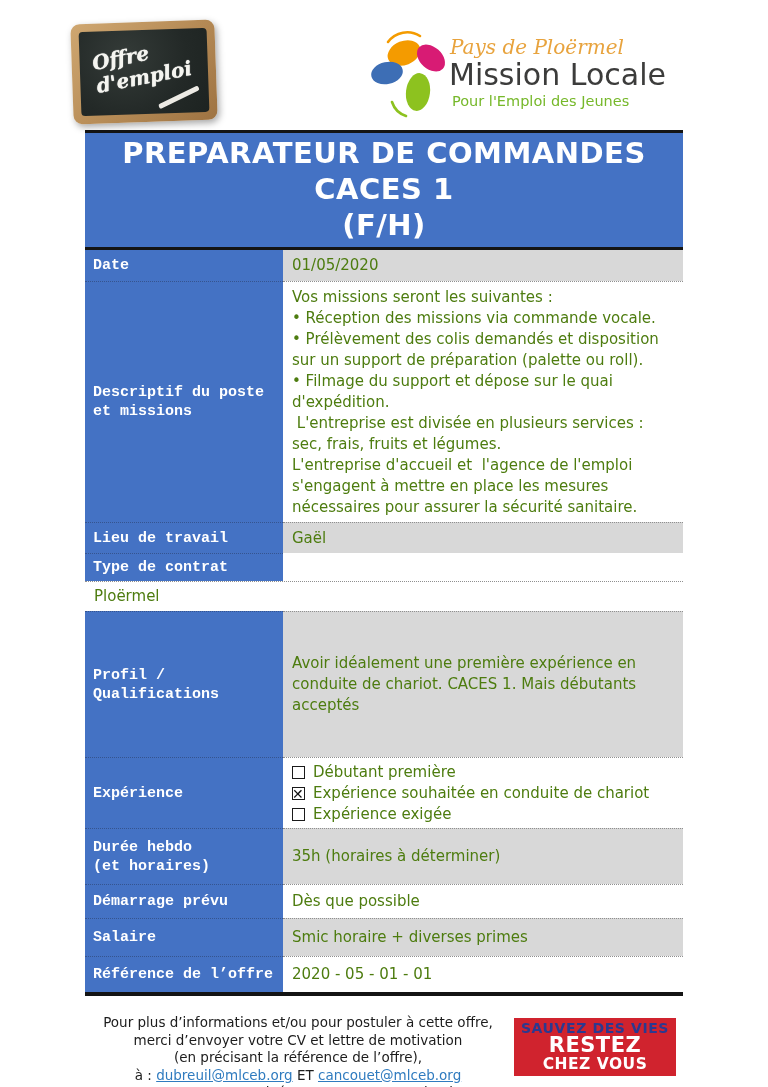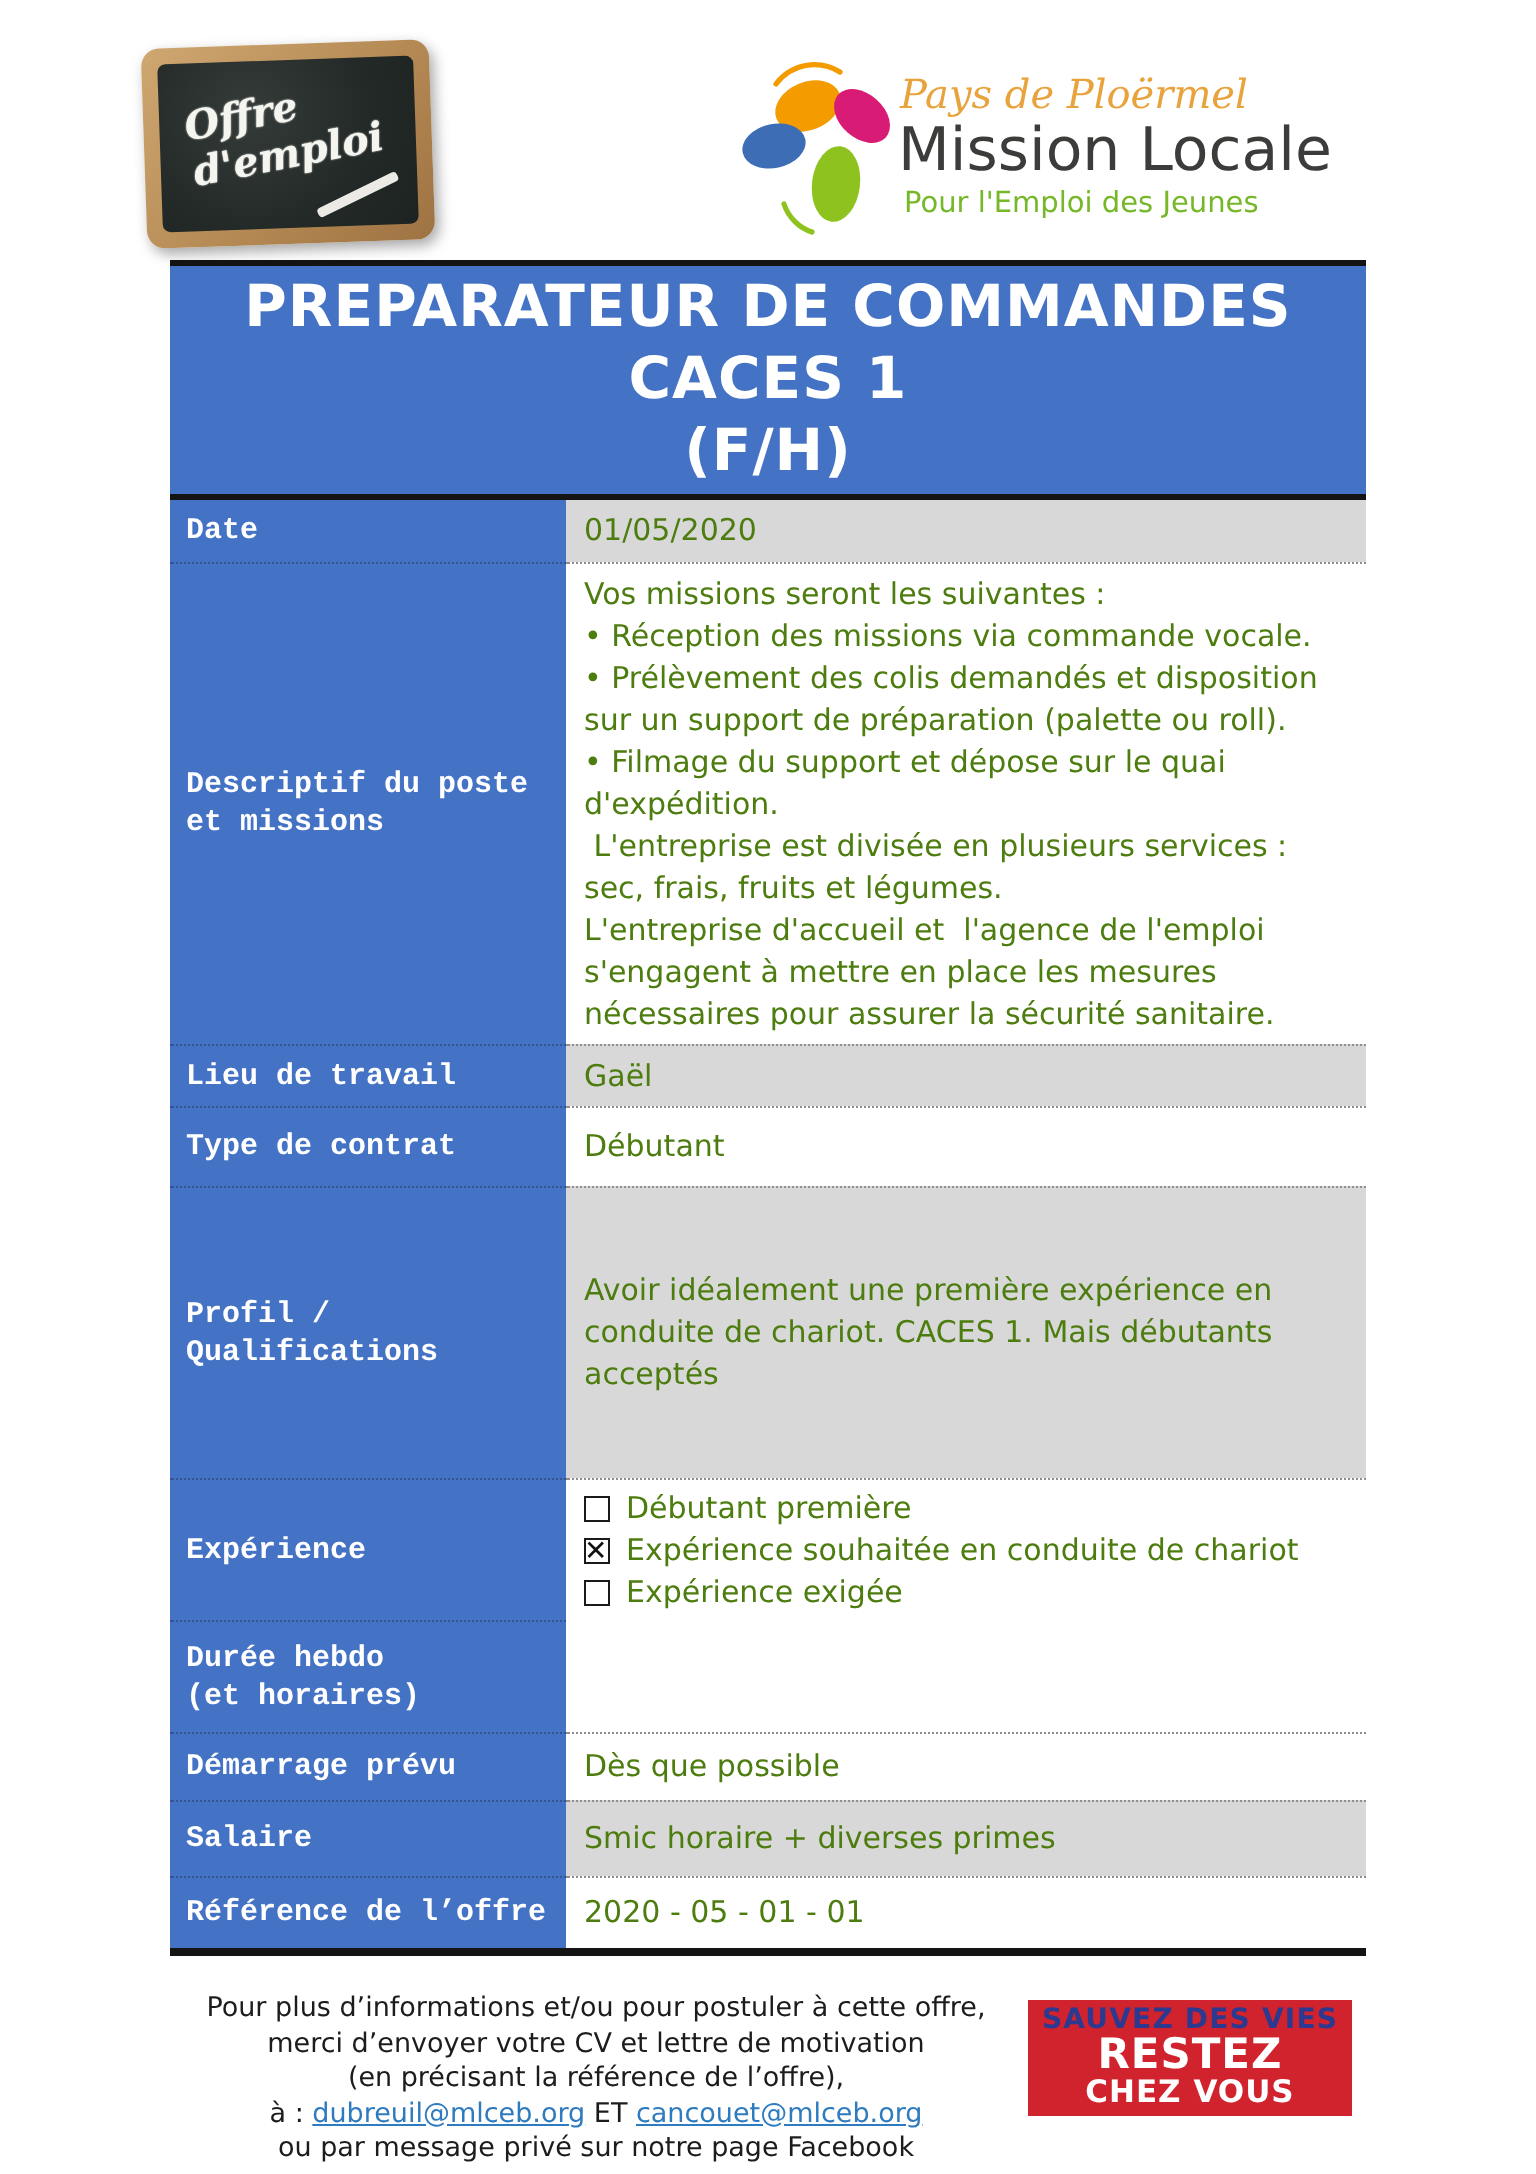--- a/index.html
+++ b/index.html
@@ -34,21 +34,21 @@
   .row + .row .cell-value { border-top:1px dotted #8f8f8f; }
   .cell-label { width:198px; background:#4472C4; color:#ffffff; font-weight:bold;
     font-size:15px; line-height:19px; padding:4px 6px 4px 8px; display:flex; align-items:center;
     white-space:pre-line;font-family:Liberation Mono, monospace; }
   .cell-value { flex:1; font-size:15px; line-height:21px; color:#4d7c0f;
     padding:4px 12px 4px 9px; display:flex; align-items:center; }
   .cell-value.top { align-items:flex-start; padding-top:5px; }
   .bg-gray { background:#D8D8D8; }
   .bg-white { background:#ffffff; }
   .h-date { min-height:31px; } .h-desc { min-height:199px; } .h-lieu { min-height:31px; }
-  .h-contrat { min-height:40px; } .h-profil { min-height:146px; } .h-exp { min-height:66px; }
+  .h-contrat { min-height:40px;flex-direction:column; } .h-profil { min-height:146px; } .h-exp { min-height:66px; }
   .h-duree { min-height:56px; } .h-dem { min-height:34px; } .h-sal { min-height:38px; }
   .h-ref { min-height:36px; }
   .pre { white-space:pre-wrap; }
 
   
   .opts { display:flex; flex-direction:column; justify-content:center; gap:1px; }
   .opt { display:flex; align-items:center; gap:8px; line-height:20px; }
   .cb { position:relative; width:13px; height:13px; border:1.5px solid #1a1a1a;
     background:#fff; flex:none; display:inline-block; }
   .cb[data-checked="true"]::after { content:"✕"; position:absolute; left:-1px; top:-4px;
@@ -118,21 +118,21 @@
 L'entreprise d'accueil et  l'agence de l'emploi s'engagent à mettre en place les mesures nécessaires pour assurer la sécurité sanitaire.</div>
       </div>
 
       <div class="row h-lieu">
         <div class="cell-label">Lieu de travail</div>
         <div class="cell-value bg-gray">Gaël</div>
       </div>
 
       <div class="row h-contrat">
         <div class="cell-label">Type de contrat</div>
-        <div class="cell-value bg-white">Débutant</div>
+        <div class="cell-value bg-white">Ploërmel</div>
       </div>
 
       <div class="row h-profil">
         <div class="cell-label">Profil / Qualifications</div>
         <div class="cell-value bg-gray">Avoir idéalement une première expérience en conduite de chariot. CACES 1. Mais débutants acceptés</div>
       </div>
 
       <div class="row h-exp">
         <div class="cell-label">Expérience</div>
         <div class="cell-value bg-white">
@@ -149,20 +149,21 @@
               <span class="cb" data-checked="false"></span>
               <span>Expérience exigée</span>
             </div>
           </div>
         </div>
       </div>
 
       <div class="row h-duree">
         <div class="cell-label">Durée hebdo
 (et horaires)</div>
+        <div class="cell-value bg-gray">35h (horaires à déterminer)</div>
       </div>
 
       <div class="row h-dem">
         <div class="cell-label">Démarrage prévu</div>
         <div class="cell-value bg-white">Dès que possible</div>
       </div>
 
       <div class="row h-sal">
         <div class="cell-label">Salaire</div>
         <div class="cell-value bg-gray">Smic horaire + diverses primes</div>

